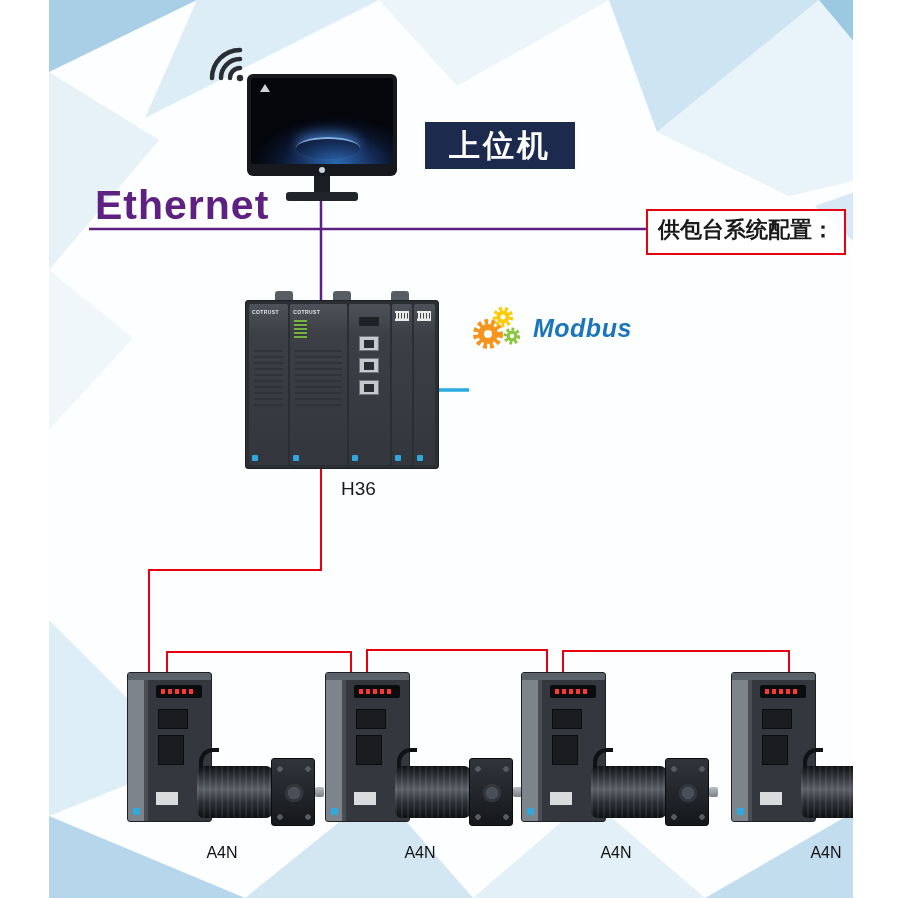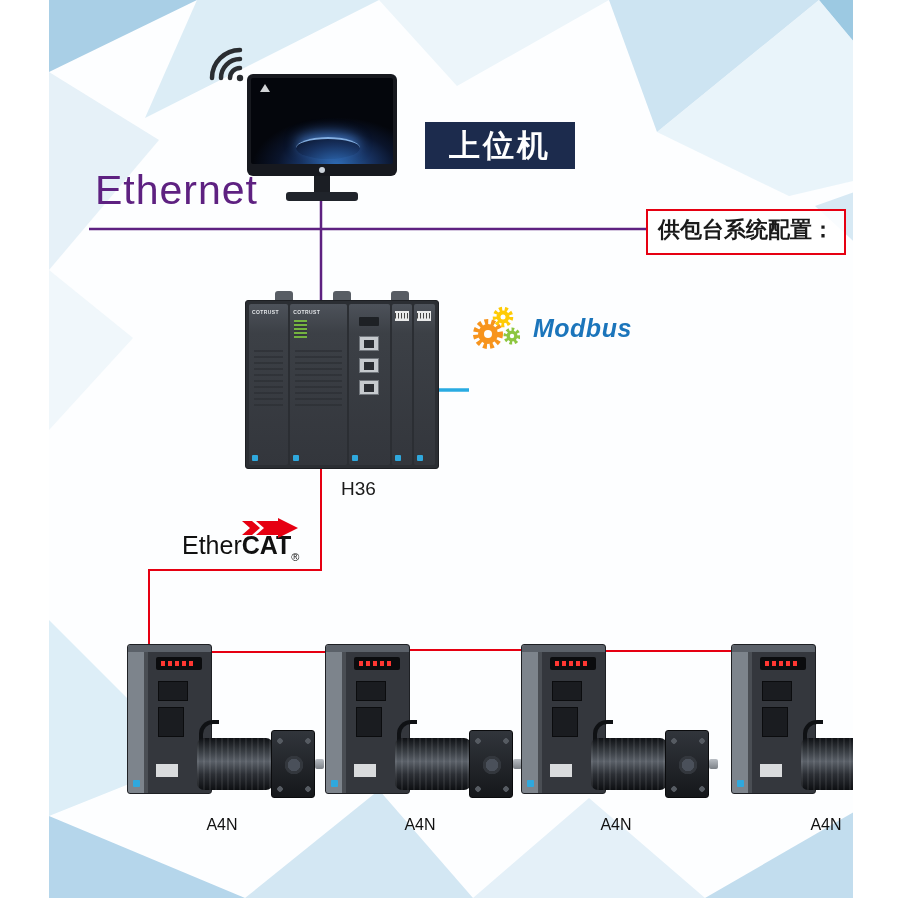--- a/index.html
+++ b/index.html
@@ -24,21 +24,21 @@
   .power-dot { position:absolute; left:50%; bottom:3px; width:6px; height:6px; margin-left:-3px; border-radius:50%; background:#cdd4dc; }
   .neck { width:16px; height:16px; background:#1b1e24; margin:0 auto; }
   .base { width:72px; height:9px; background:#20242b; border-radius:3px; margin:0 auto; }
   .wifi { position:absolute; left:143px; top:30px; z-index:2; }
 
   
   .tag { position:absolute; z-index:3; background:var(--label-bg,#1c2b4d); color:#ffffff; font-weight:bold;
     display:flex; align-items:center; justify-content:center; }
   .host-tag { left:376px; top:122px; width:150px; height:47px; font-size:31px; letter-spacing:3px; }
   .weigh-tag { left:418px; top:361px; width:170px; height:47px; font-size:31px; letter-spacing:2px; }
-  .ethernet { position:absolute; left:46px; top:167px; z-index:3; font-size:41px; font-weight:400;
+  .ethernet { position:absolute; left:46px; top:182px; z-index:3; font-size:41px; font-weight:700;
     color:var(--ethernet-line,#5e2181); letter-spacing:1px; }
   .h36 { position:absolute; left:292px; top:478px; z-index:3; font-size:19px; color:#1a1a1a; }
 
   
   .plc { position:absolute; left:196px; top:291px; width:194px; height:178px; z-index:2; }
   .ptab { position:absolute; top:0; width:18px; height:10px; background:#585d64; border-radius:3px 3px 0 0; }
   .t1{left:30px}.t2{left:88px}.t3{left:146px}
   .plc-body { position:absolute; top:9px; left:0; width:194px; height:169px; background:#2b2e33; border:1px solid #1d1f23;
     border-radius:3px; display:flex; gap:2px; padding:3px; }
   .mod { position:relative; background:linear-gradient(180deg,#4d525a 0%,#3c4046 18%,#33363c 100%); border-radius:2px; }
@@ -70,21 +70,21 @@
   .info-line { font-size:20px; margin-top:27px; }
   .info-line + .info-line { margin-top:37px; }
 
   
   .ethercat { position:absolute; left:133px; top:531px; z-index:3; font-size:25px; color:#111; white-space:nowrap; }
   .ethercat .bold { font-weight:800; }
   .ethercat .reg { font-size:11px; vertical-align:-7px; }
   .ethercat .arrow { position:absolute; left:60px; top:-13px; }
 
   
-  .unit { position:absolute; top:640px; width:200px; height:205px; z-index:2;padding-left:40px; }
+  .unit { position:absolute; top:668px; width:200px; height:205px; z-index:2;padding-left:40px; }
   .u1{left:78px}.u2{left:276px}.u3{left:472px}.u4{left:682px}
   .drive { position:absolute; left:0; top:4px; width:85px; height:150px; border-radius:3px; border:1px solid #1e2024;
     background:linear-gradient(90deg,#7d848c 0 16px,#4a4e54 16px 20px,#34373d 20px 100%); }
   .drive-top { position:absolute; left:0; right:0; top:0; height:7px; background:#5b6169; border-radius:3px 3px 0 0; }
   .drive-display { position:absolute; left:28px; top:12px; width:46px; height:13px; background:#0b0c0e; border-radius:2px; }
   .digits { position:absolute; left:5px; top:4px; width:34px; height:5px;
     background:repeating-linear-gradient(90deg,#ff3732 0 4px,transparent 4px 7px); }
   .port { position:absolute; background:#1a1c20; border:1px solid #0b0c0e; }
   .p1 { left:30px; top:36px; width:30px; height:20px; }
   .p2 { left:30px; top:62px; width:26px; height:30px; }
@@ -216,27 +216,20 @@
         <circle cx="44" cy="34" r="2.2" fill="#ffffff"></circle>
       </g>
     </svg>
     <span class="mtext">Modbus</span>
   </div>
 
   <div class="info">
     <div class="info-title">供包台系统配置：</div>
   </div>
 
-  <div class="ethercat">
-    <span>Ether</span><span class="bold">CAT</span><span class="reg">®</span>
-    <svg class="arrow" width="70" height="20">
-      <polygon fill="#e60012" points="0,3 10,3 18,10 10,17 0,17 8,10"></polygon>
-      <polygon fill="#e60012" points="14,3 36,3 36,0 56,10 36,20 36,17 14,17 22,10"></polygon>
-    </svg>
-  </div>
 
   <div class="unit u1">
     <div class="drive">
       <div class="drive-top"></div>
       <div class="drive-display">
           <div class="digits"></div>
         </div>
       <div class="port p1"></div>
       <div class="port p2"></div>
       <div class="drive-sticker"></div>

